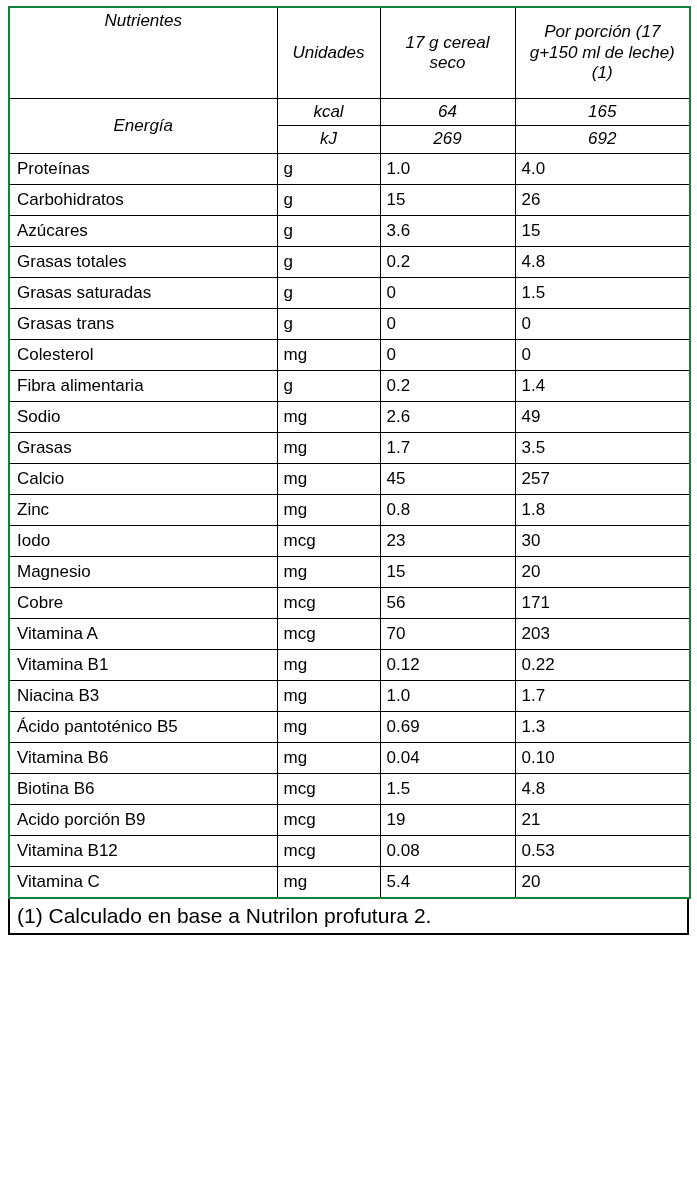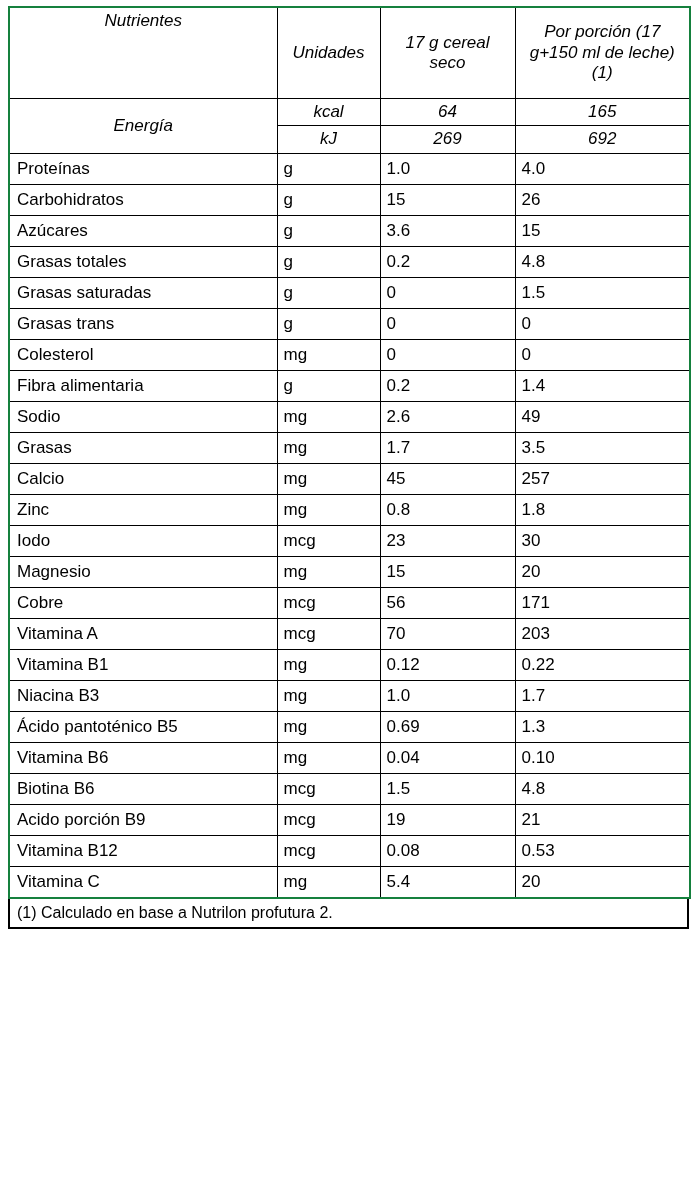--- a/index.html
+++ b/index.html
@@ -68,21 +68,21 @@
     font-style: normal;
     height: 24px;
   }
   tbody.rows td.nutrient { padding-left: 7px; margin-top: 32px; }
 
   .footnote {
     width: 681px;
     box-sizing: border-box;
     border: 2px solid #000000;
     border-top: none;
-    font-size: 16px;
+    font-size: 21px;
     padding: 4px 7px 5px 7px;
     line-height: 1.2;
   }
   
   td.energy-span {
     vertical-align: middle;
     text-align: center;
     font-style: italic;
   }
 </style>

